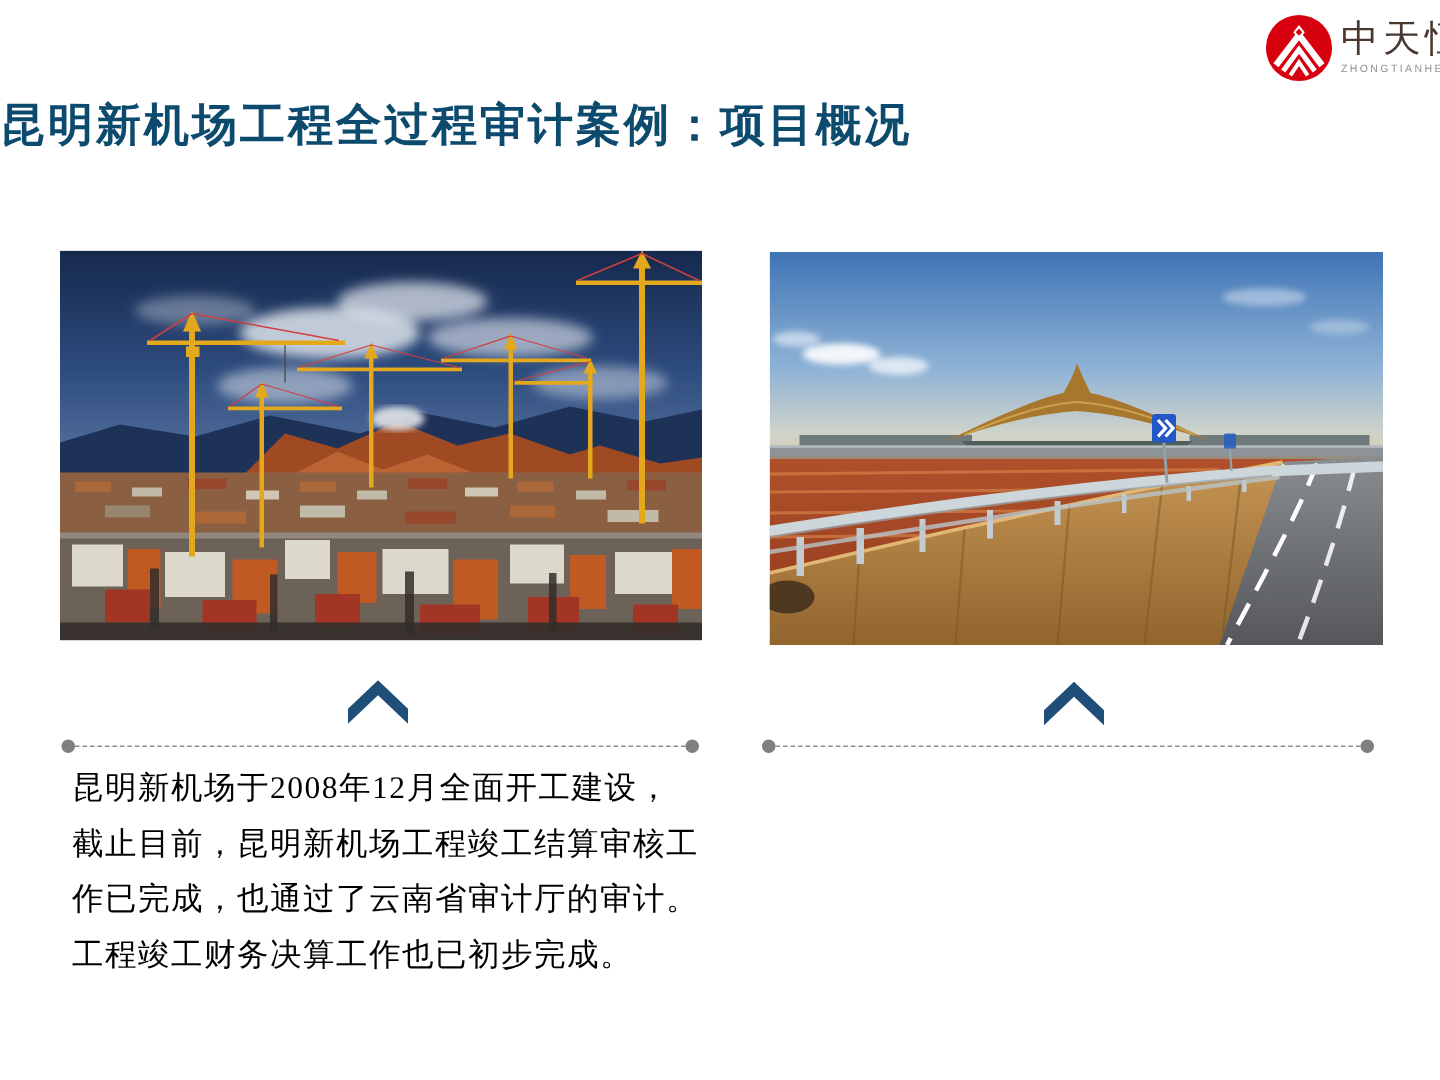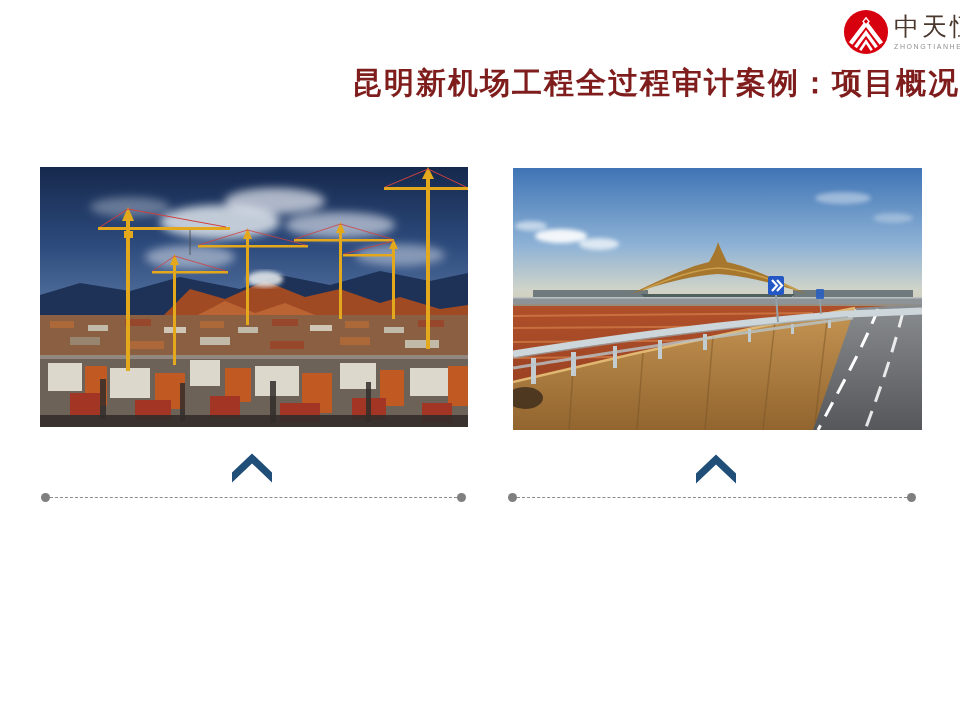--- a/index.html
+++ b/index.html
@@ -17,22 +17,22 @@
     font-family:"Liberation Serif", serif; font-size:25px; line-height:28px;
     letter-spacing:3px; color:#4a382e; white-space:nowrap;
   }
   .logo-sub {
     font-family:"Liberation Sans", sans-serif; font-size:7px; letter-spacing:1.6px;
     color:#909090; margin-top:2px; white-space:nowrap;
   }
   
   .title {
     position:absolute; left:0; top:63px; width:100%;
-    text-align:right; font-family:"Liberation Sans", sans-serif;
-    font-weight:700; font-size:30px; letter-spacing:2px; color:#7f1d1d;
+    text-align:left; font-family:"Liberation Sans", sans-serif;
+    font-weight:700; font-size:30px; letter-spacing:2px; color:#0c4a6e;
   }
   
   .photo { position:absolute; overflow:hidden; }
   .photo svg { width:100%; height:100%; display:block; }
   .photo-left  { left:40px;  top:167px; width:428px; height:260px; }
   .photo-right { left:513px; top:168px; width:409px; height:262px; }
   
   .up-chevron { position:absolute; width:40px; height:30px; }
   .up-chevron-left  { left:232px; top:453px; }
   .up-chevron-right { left:696px; top:454px; }
@@ -293,14 +293,20 @@
     <span class="sep-dot"></span>
     <span class="sep-line"></span>
     <span class="sep-dot"></span>
   </div>
   <div class="sep sep-right">
     <span class="sep-dot"></span>
     <span class="sep-line"></span>
     <span class="sep-dot"></span>
   </div>
 
+  <div class="caption caption-left">
+    <div class="cap-line">昆明新机场于2008年12月全面开工建设，</div>
+    <div class="cap-line">截止目前，昆明新机场工程竣工结算审核工</div>
+    <div class="cap-line">作已完成，也通过了云南省审计厅的审计。</div>
+    <div class="cap-line">工程竣工财务决算工作也已初步完成。</div>
+  </div>
 
 </div>
 
 </body></html>

